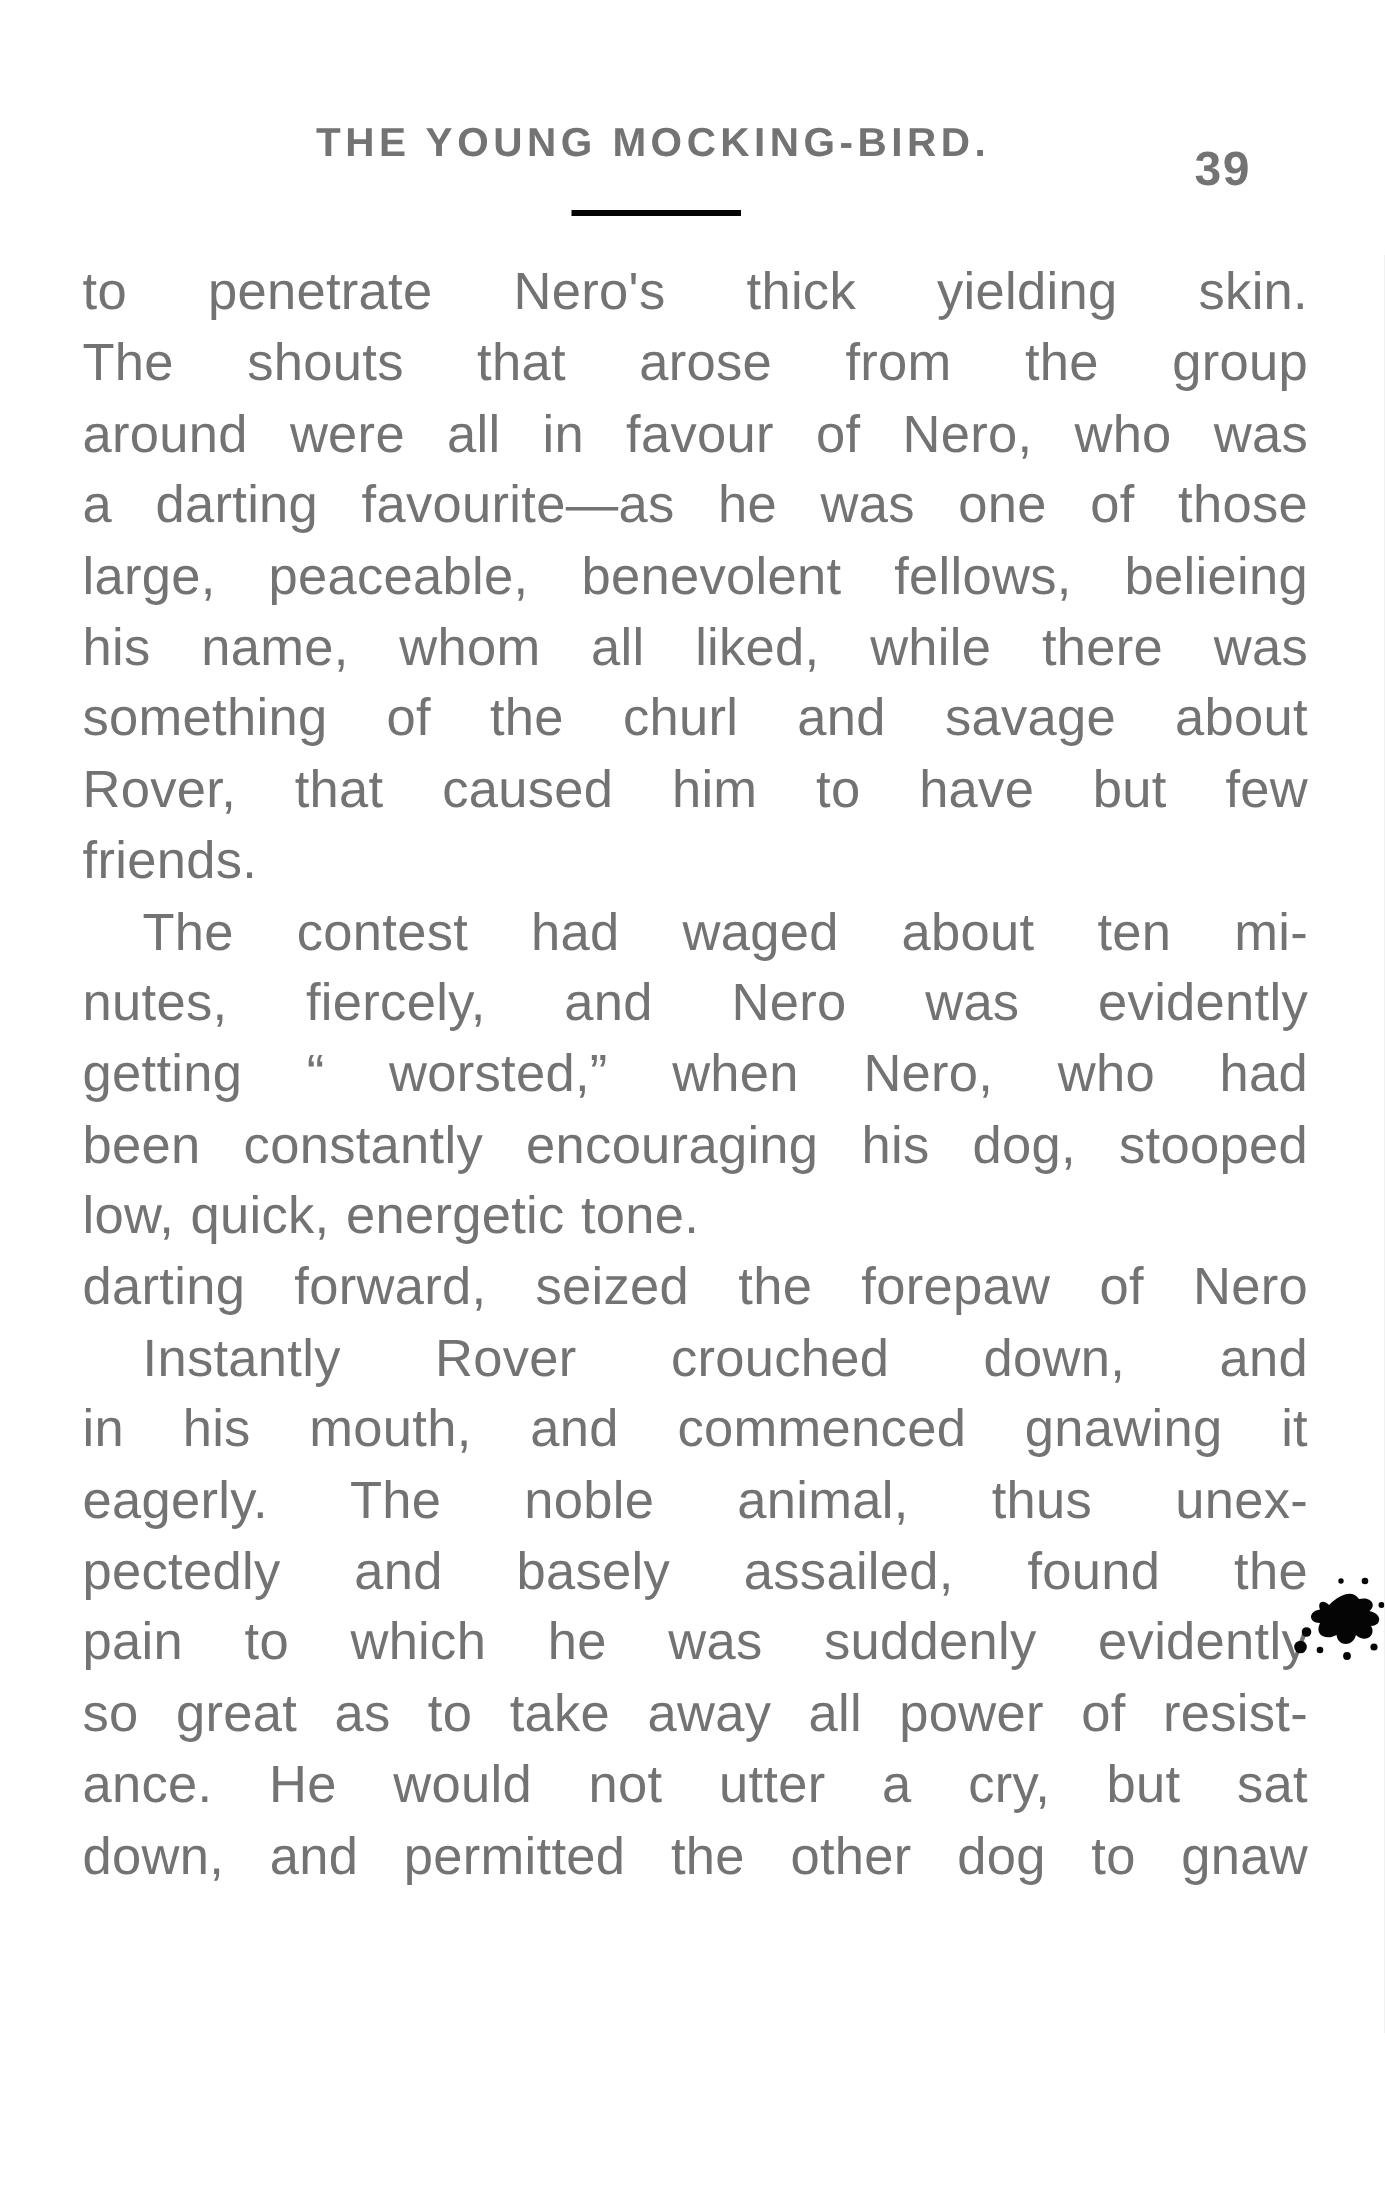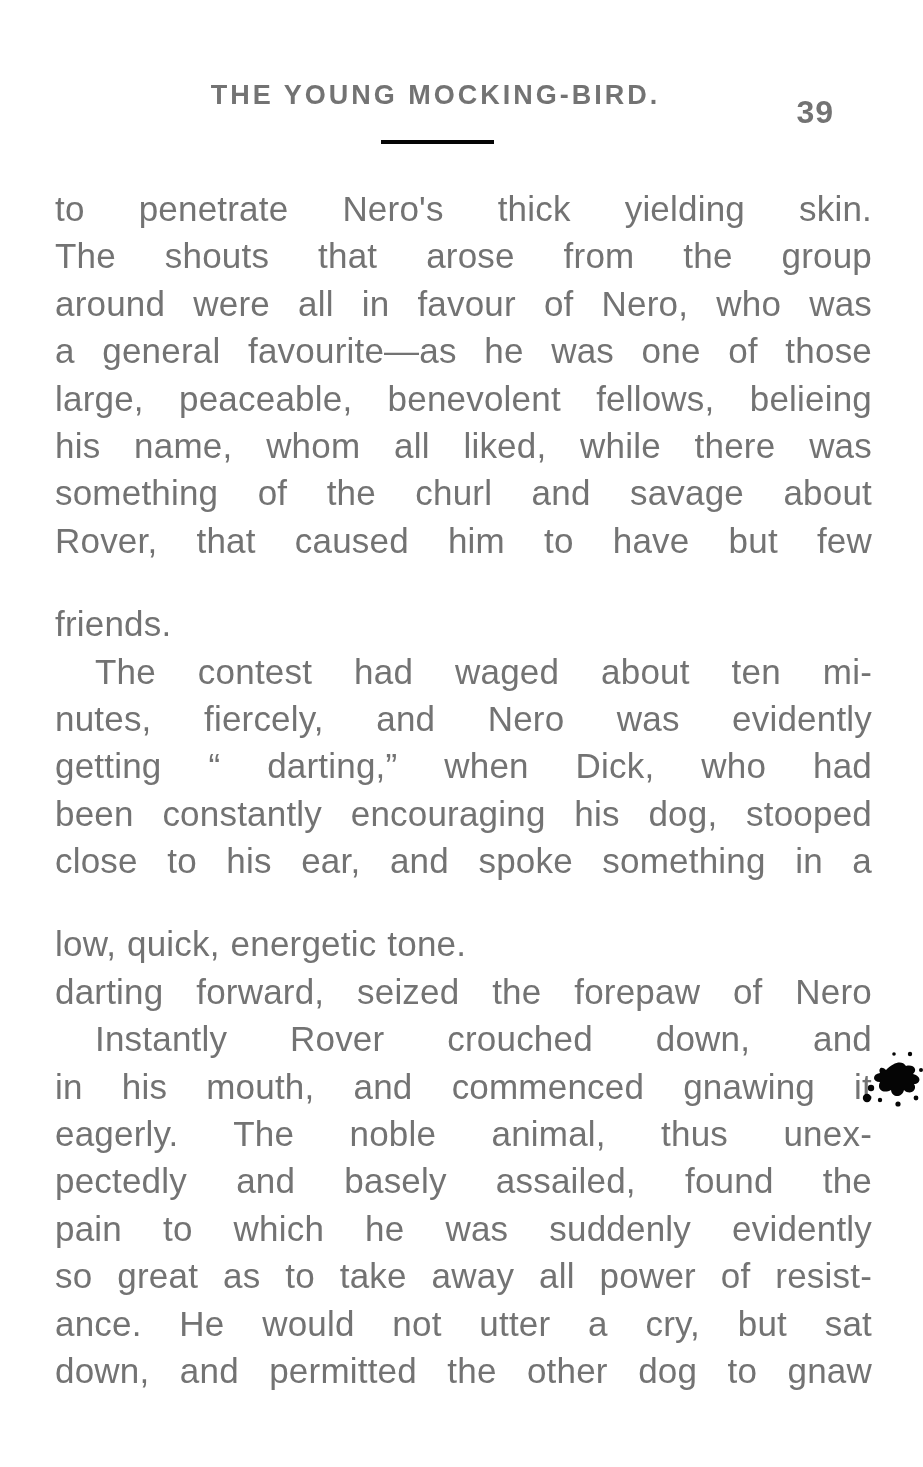--- a/index.html
+++ b/index.html
@@ -41,38 +41,37 @@
   .divider-rule {
     position: absolute;
     top: 140px;
     left: 381px;
     width: 113px;
     height: 4px;
     background: #050505;
   }
   .page-body {
     position: absolute;
-    top: 185px;
+    top: 171px;
     left: 55px;
     width: 817px;
   }
   .line {
     font-size: 35px;
     line-height: 47.4px;
     height: 47.4px;
     white-space: normal;
     text-align: justify;
     text-align-last: justify;
     letter-spacing: 0.2px;
     word-spacing: 1px;
   }
   .line.flush {
     text-align: center;
     text-align-last: left;
-    margin-top: 36px;
   }
   .line.indent {
     text-indent: 40px;
   }
   .ink-blot {
     position: absolute;
     left: 858px;
     top: 1040px;
     width: 66px;
     height: 72px;
@@ -87,31 +86,30 @@
     <div class="running-title">THE YOUNG MOCKING-BIRD.</div>
     <div class="page-number">39</div>
   </div>
 
   <div class="divider-rule"></div>
 
   <div class="page-body" id="body-container">
       <div class="line">to penetrate Nero's thick yielding skin.</div>
       <div class="line">The shouts that arose from the group</div>
       <div class="line">around were all in favour of Nero, who was</div>
-      <div class="line">a general favourite—as he was one of those</div>
+      <div class="line">a darting favourite—as he was one of those</div>
       <div class="line">large, peaceable, benevolent fellows, belieing</div>
       <div class="line">his name, whom all liked, while there was</div>
       <div class="line">something of the churl and savage about</div>
       <div class="line">Rover, that caused him to have but few</div>
       <div class="line flush">friends.</div>
       <div class="line indent">The contest had waged about ten mi-</div>
       <div class="line">nutes, fiercely, and Nero was evidently</div>
-      <div class="line">getting “ darting,” when Dick, who had</div>
+      <div class="line">getting “ worsted,” when Nero, who had</div>
       <div class="line">been constantly encouraging his dog, stooped</div>
-      <div class="line">close to his ear, and spoke something in a</div>
       <div class="line flush">low, quick, energetic tone.</div>
       <div class="line">darting forward, seized the forepaw of Nero</div>
       <div class="line indent">Instantly Rover crouched down, and</div>
       <div class="line">in his mouth, and commenced gnawing it</div>
       <div class="line">eagerly.  The noble animal, thus unex-</div>
       <div class="line">pectedly and basely assailed, found the</div>
       <div class="line">pain to which he was suddenly evidently</div>
       <div class="line">so great as to take away all power of resist-</div>
       <div class="line">ance.  He would not utter a cry, but sat</div>
       <div class="line">down, and permitted the other dog to gnaw</div>

